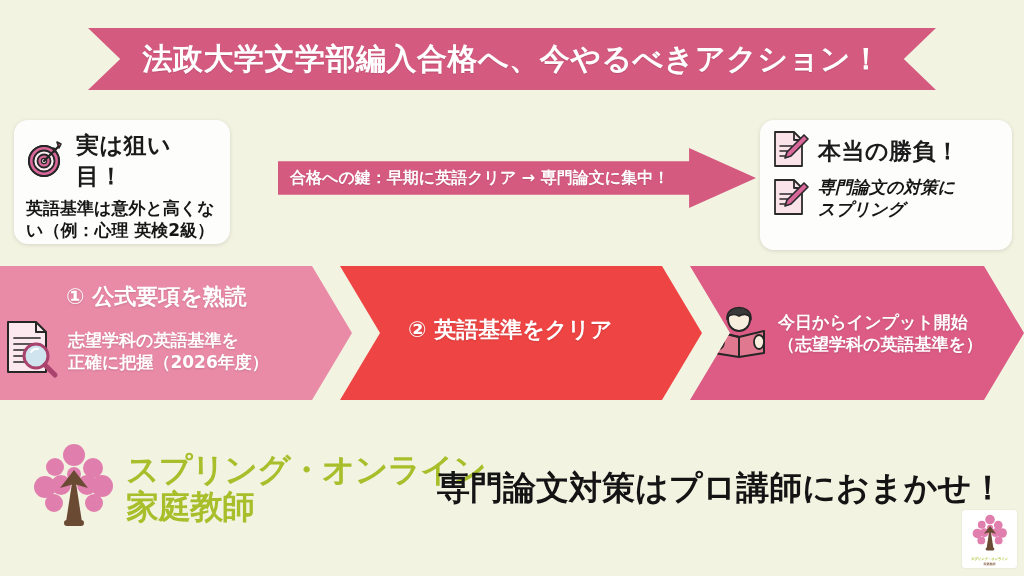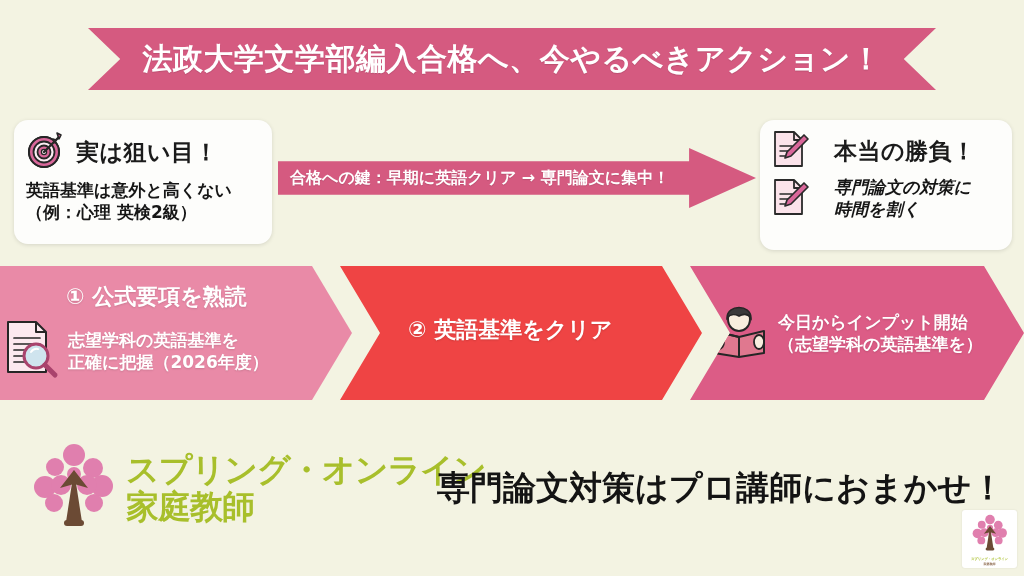--- a/index.html
+++ b/index.html
@@ -32,35 +32,35 @@
     text-shadow:0 1px 1px rgba(0,0,0,.12);
   }
 
   
   .card{
     position:absolute;
     background:#fdfdfb;
     border-radius:14px;
     box-shadow:0 1px 4px rgba(0,0,0,.12);
   }
-  .card-left{ left:14px; top:120px; width:258px; height:124px; padding:10px 12px 8px 12px;}
+  .card-left{ left:14px; top:120px; width:216px; height:124px; padding:10px 12px 8px 12px;}
   .card-right{ left:760px; top:120px; width:252px; height:130px; padding:8px 10px;}
 
   .card-head{
     display:flex; align-items:center; gap:8px;
   }
   .card-head-title{
     font-size:23px; font-weight:bold; color:#1b1b1b; letter-spacing:.5px;
   }
   .card-body{
     margin-top:6px;
     font-size:17px; font-weight:bold; color:#161616; line-height:1.28;
   }
   .card-right .row{
-    display:flex; align-items:center; gap:24px; margin-bottom:2px;
+    display:flex; align-items:center; gap:8px; margin-bottom:2px;
   }
   .card-right .row .txt-b{
     font-size:17px; font-weight:bold; color:#161616; line-height:1.28;font-style:italic;
   }
 
   
   .arrow{
     position:absolute; left:278px; top:148px; width:478px; height:60px;
     background:#d55a80;
     -webkit-clip-path:polygon(0 22%, 86% 22%, 86% 0, 100% 50%, 86% 100%, 86% 78%, 0 78%);
@@ -186,21 +186,21 @@
         <g stroke="#2a2a2a" stroke-width="1.5" stroke-linecap="round">
           <line x1="10" y1="18" x2="22" y2="18"></line>
           <line x1="10" y1="23" x2="22" y2="23"></line>
           <line x1="10" y1="28" x2="19" y2="28"></line>
         </g>
         <path d="M34 7 L38 11 L21 28 L15 30 L17 24 Z" fill="#d9679a" stroke="#2a2a2a" stroke-width="1.7" stroke-linejoin="round"></path>
       </svg>
     </span>
     <span class="txt-b">
       <span>専門論文の対策に</span><br>
-      <span>時間を割く</span>
+      <span>スプリング</span>
     </span>
   </div>
 </div>
 
 <div class="steps">
 
   <div class="step step1">
     <div class="step-title">
       <span>①</span>
       <span>公式要項を熟読</span>

